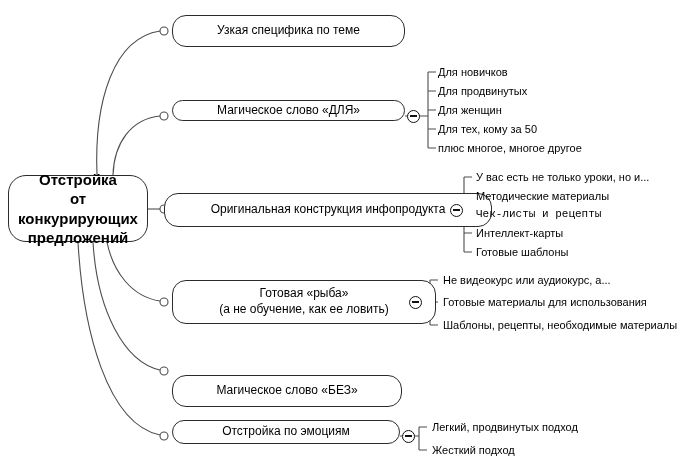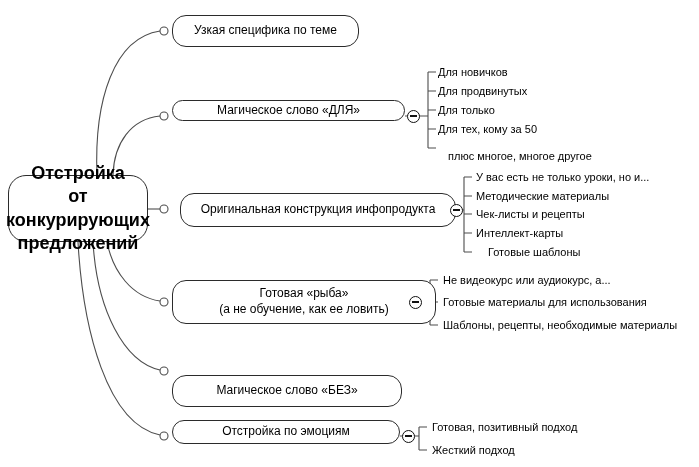--- a/index.html
+++ b/index.html
@@ -10,21 +10,21 @@
   svg.wires{position:absolute;left:0;top:0;width:699px;height:467px;}
   svg.wires path{fill:none;stroke:#4d4d4d;stroke-width:1.1;}
   svg.wires circle{fill:#ffffff;stroke:#4d4d4d;stroke-width:1.1;}
   .node{
     position:absolute;display:flex;align-items:center;justify-content:center;
     background:#ffffff;border:1.4px solid #2b2b2b;border-radius:14px;
     font-size:12px;line-height:1.3;text-align:center;white-space:pre-line;
     box-sizing:border-box;
   }
   .root{
-    border-radius:18px;border-width:1.6px;font-weight:bold;font-size:18px;
+    border-radius:18px;border-width:1.6px;font-weight:bold;font-size:15px;
   }
   .leaf{
     position:absolute;transform:translateY(-50%);
     font-size:11px;line-height:1.1;white-space:nowrap;color:#000;
   }
   .toggle{
     position:absolute;width:13px;height:13px;border-radius:50%;
     background:#ffffff;border:1.6px solid #111;box-sizing:border-box;
     display:flex;align-items:center;justify-content:center;cursor:pointer;
   }
@@ -54,53 +54,53 @@
     <circle cx="164" cy="209" r="4"></circle>
     <circle cx="164" cy="302" r="4"></circle>
     <circle cx="164" cy="371" r="4"></circle>
     <circle cx="164" cy="436" r="4"></circle>
   </svg>
 
   <div class="node root" style="left:8px;top:175px;width:140px;height:67px;">Отстройка
 от конкурирующих
 предложений</div>
 
-  <div class="node" style="left:172px;top:15px;width:187px;height:32px;">Узкая специфика по теме</div>
+  <div class="node" style="left:172px;top:15px;width:233px;height:32px;">Узкая специфика по теме</div>
   <div class="node" style="left:172px;top:100px;width:233px;height:21px;">Магическое слово «ДЛЯ»</div>
-  <div class="node" style="left:180px;top:193px;width:276px;height:34px;">Оригинальная конструкция инфопродукта</div>
+  <div class="node" style="left:164px;top:193px;width:328px;height:34px;">Оригинальная конструкция инфопродукта</div>
   <div class="node" style="left:172px;top:280px;width:264px;height:44px;">Готовая «рыба»
 (а не обучение, как ее ловить)</div>
   <div class="node" style="left:172px;top:355px;width:230px;height:32px;margin-top:20px;">Магическое слово «БЕЗ»</div>
   <div class="node" style="left:172px;top:420px;width:228px;height:24px;">Отстройка по эмоциям</div>
 
   <div class="toggle" style="left:406.5px;top:109.5px;">
     <span class="minus"></span>
     </div>
   <div class="toggle" style="left:449.5px;top:203.5px;">
     <span class="minus"></span>
     </div>
   <div class="toggle" style="left:408.5px;top:295.5px;">
     <span class="minus"></span>
     </div>
   <div class="toggle" style="left:401.5px;top:429.5px;">
     <span class="minus"></span>
     </div>
 
   <div class="leaf" style="left:438px;top:72px;">Для новичков</div>
   <div class="leaf" style="left:438px;top:91px;">Для продвинутых</div>
-  <div class="leaf" style="left:438px;top:110px;">Для только</div>
+  <div class="leaf" style="left:438px;top:110px;">Для женщин</div>
   <div class="leaf" style="left:438px;top:129px;">Для тех, кому за 50</div>
-  <div class="leaf" style="left:448px;top:148px;margin-top:8px;">плюс многое, многое другое</div>
+  <div class="leaf" style="left:438px;top:148px;">плюс многое, многое другое</div>
 
   <div class="leaf" style="left:476px;top:196px;">Методические материалы</div>
   <div class="leaf" style="left:476px;top:177px;">У вас есть не только уроки, но и...</div>
-  <div class="leaf" style="left:476px;top:214px;">Чек-листы и рецепты</div>
+  <div class="leaf" style="left:476px;top:214px;font-family:Liberation Mono, monospace;">Чек-листы и рецепты</div>
   <div class="leaf" style="left:476px;top:233px;">Интеллект-карты</div>
-  <div class="leaf" style="left:488px;top:252px;">Готовые шаблоны</div>
+  <div class="leaf" style="left:476px;top:252px;">Готовые шаблоны</div>
 
   <div class="leaf" style="left:443px;top:280px;">Не видеокурс или аудиокурс, а...</div>
   <div class="leaf" style="left:443px;top:302px;">Готовые материалы для использования</div>
   <div class="leaf" style="left:443px;top:325px;">Шаблоны, рецепты, необходимые материалы</div>
 
-  <div class="leaf" style="left:432px;top:427px;">Готовая, позитивный подход</div>
+  <div class="leaf" style="left:432px;top:427px;">Легкий, продвинутых подход</div>
   <div class="leaf" style="left:432px;top:450px;">Жесткий подход</div>
 
 </div>
 
 </body></html>

